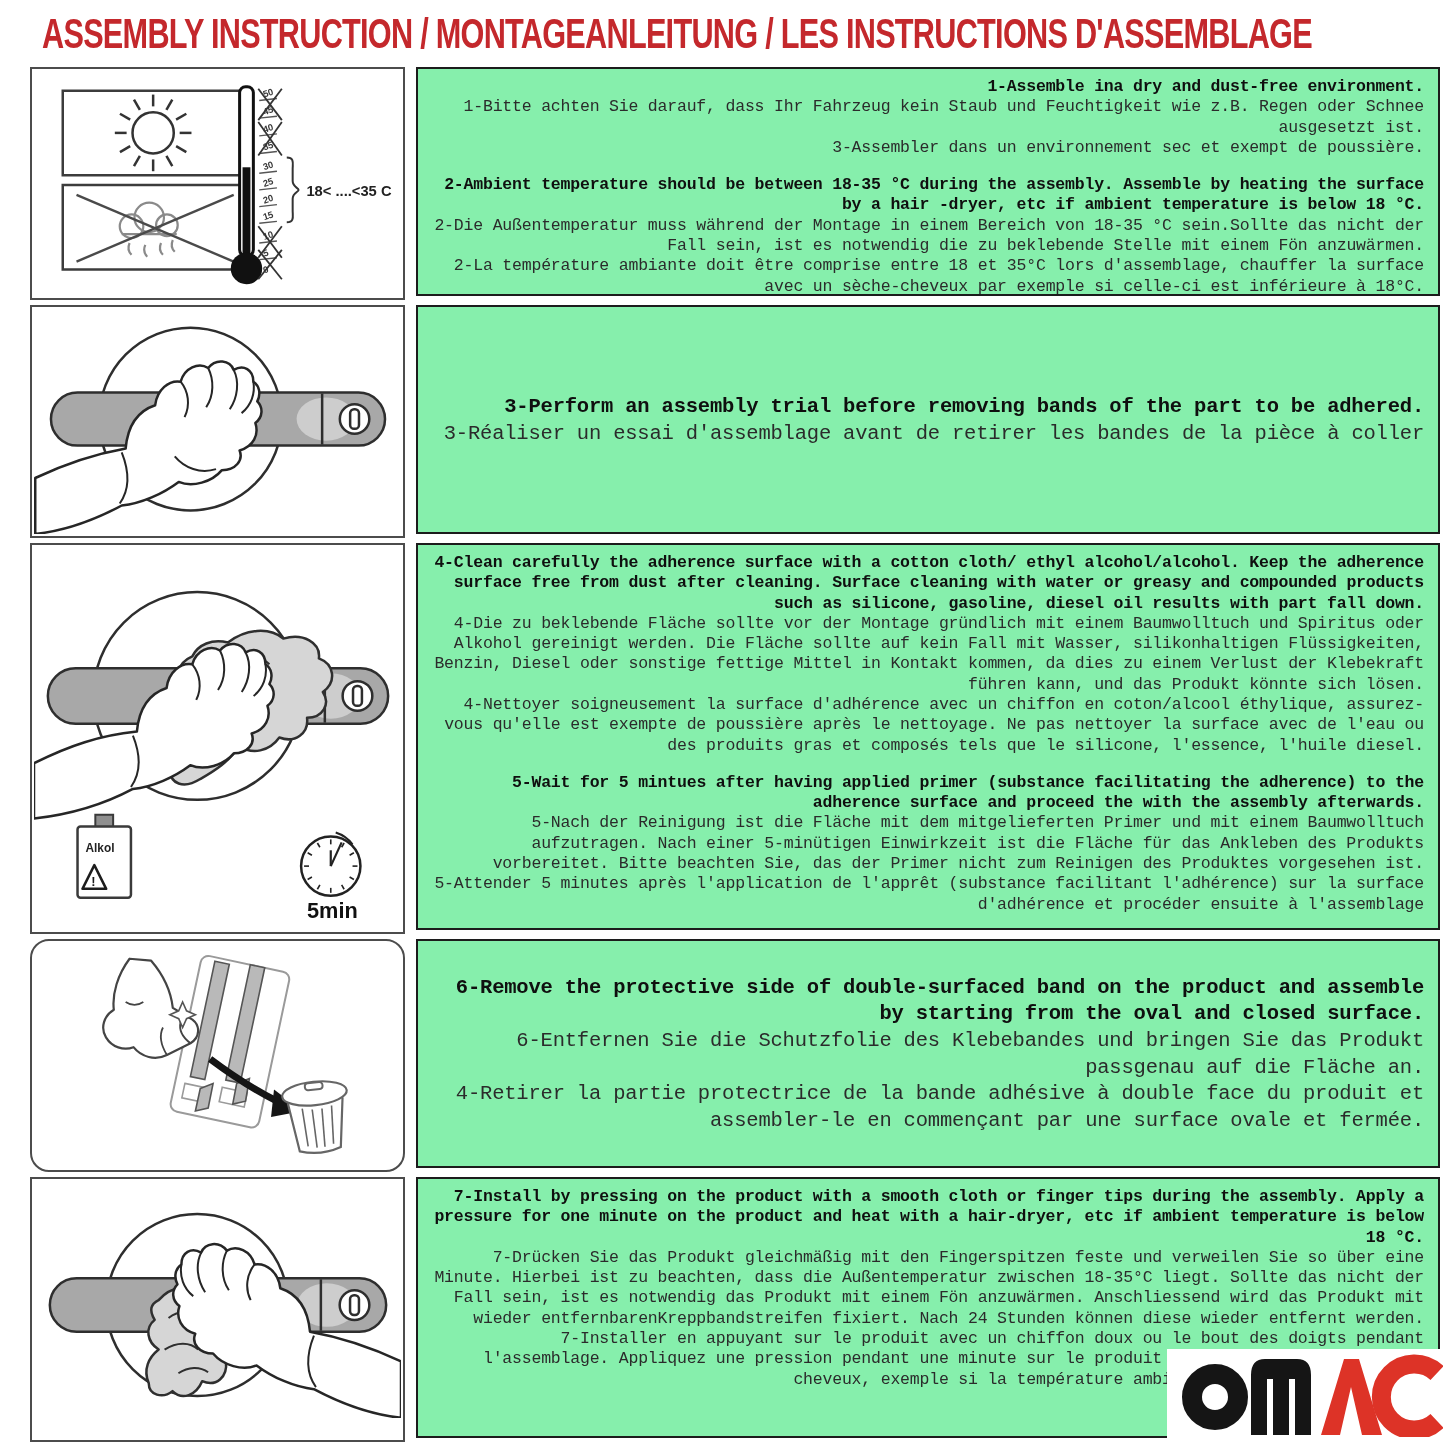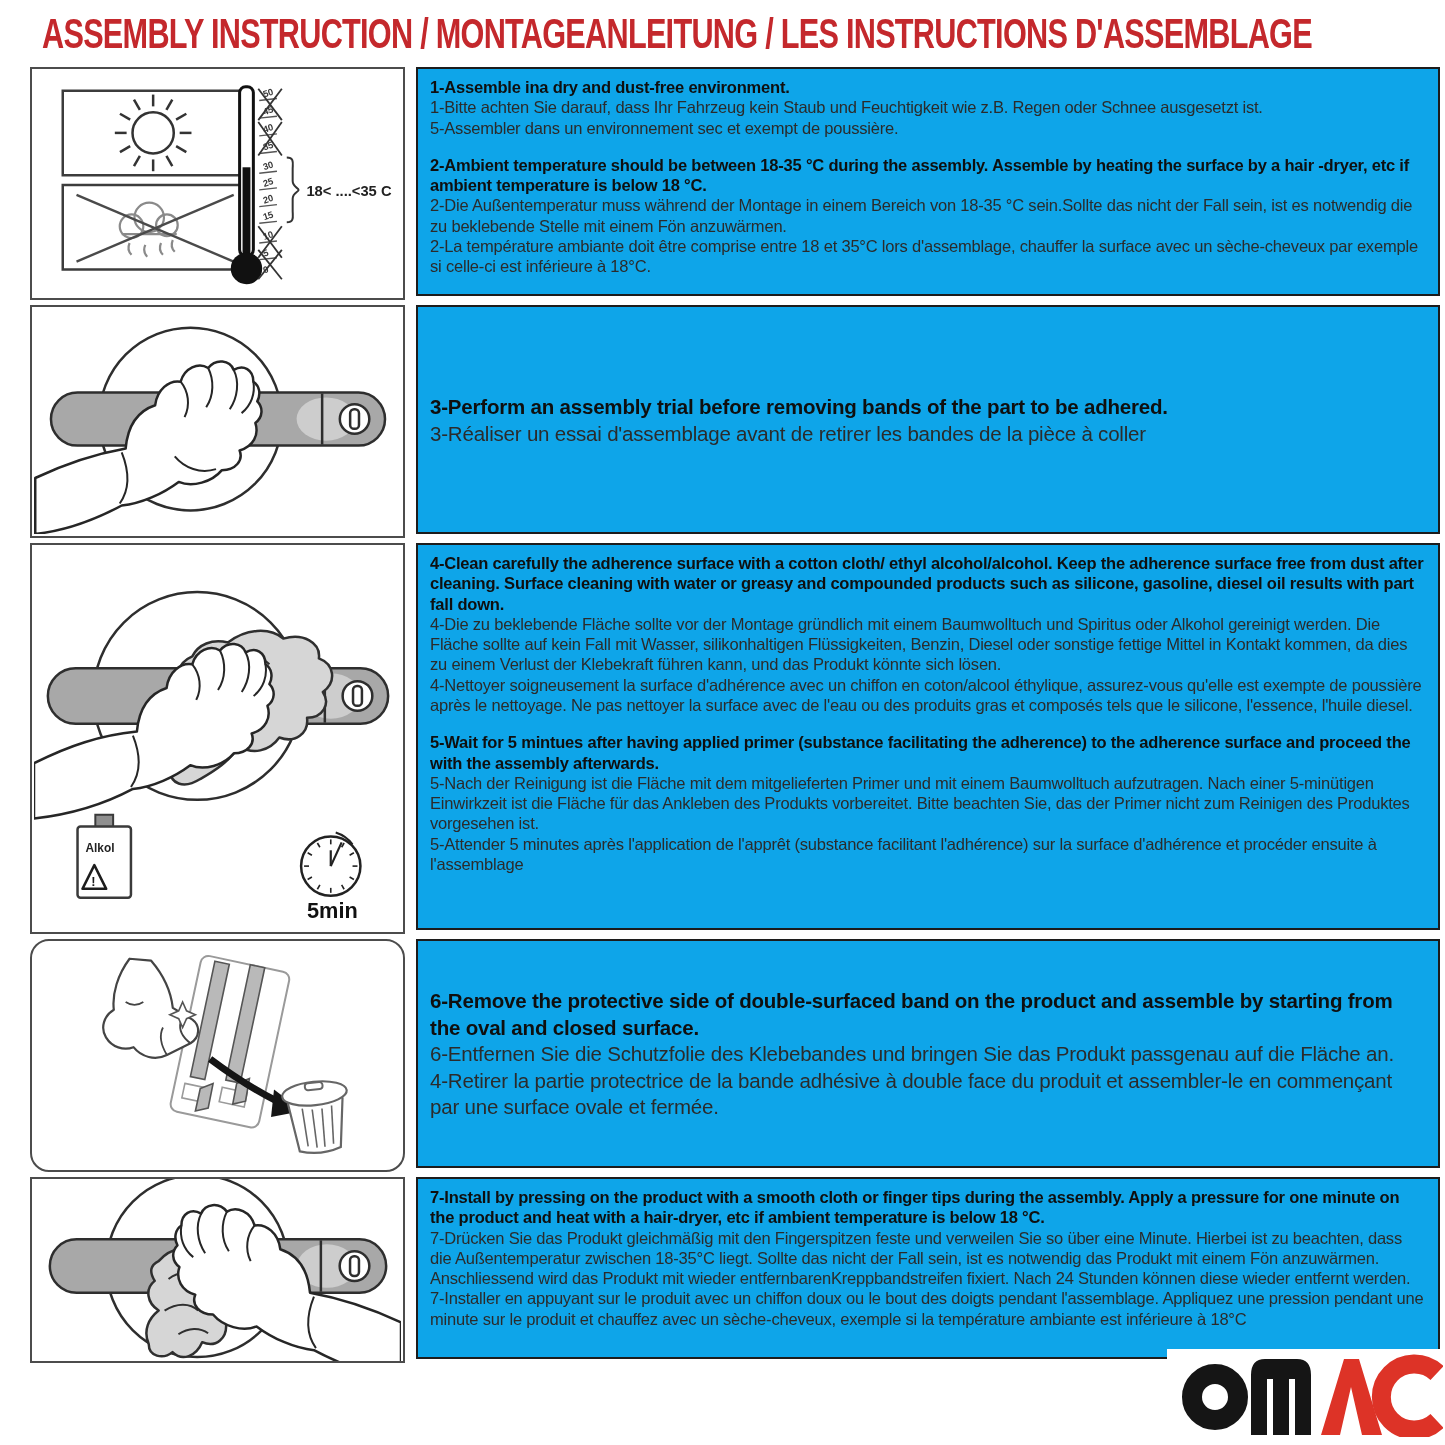--- a/index.html
+++ b/index.html
@@ -1,31 +1,31 @@
 <!DOCTYPE html>
 <html><head>
 <meta charset="utf-8">
 <style>
   html,body{margin:0;padding:0;background:#fff;}
   .page{position:relative;width:1445px;height:1445px;background:#fff;overflow:hidden;
-        font-family:"Liberation Sans","DejaVu Sans",sans-serif;}
+        font-family:"Liberation Sans","DejaVu Sans",sans-serif;text-align:right;}
   .title{position:absolute;left:42px;top:10px;color:#C4282C;font-weight:700;font-size:42px;
          letter-spacing:-1px;white-space:nowrap;transform:scaleX(0.73);transform-origin:left center;}
   .rows{position:absolute;left:30px;top:67px;width:1410px;display:flex;flex-direction:column;gap:9px;}
   .row{display:flex;gap:11px;}
   .art{width:371px;flex:none;border:2px solid #4c4c4c;background:#fff;
        display:flex;align-items:center;justify-content:center;overflow:hidden;}
   .art svg{display:block;}
-  .txt{flex:1;border:2px solid #1c1c1c;background:#0ea5e9;padding:8px 14px 6px 12px;box-sizing:border-box;}
+  .txt{flex:1;border:2px solid #1c1c1c;background:#86efac;padding:8px 14px 6px 12px;box-sizing:border-box;font-family:Liberation Mono, monospace;}
   .txt p{margin:0;font-size:16.5px;line-height:1.23;color:#2b2b2b;letter-spacing:-0.2px;}
   .txt p.b{font-weight:700;color:#0f0f0f;}
   .spacer{height:17px;}
   .center{display:flex;flex-direction:column;justify-content:center;}
   .big p{font-size:20.5px;line-height:1.3;}
-  .h1{height:229px;} .h2{height:229px;} .h3{height:387px;} .h4{height:229px;border-radius:19px;} .h5{height:182px;}
+  .h1{height:229px;} .h2{height:229px;} .h3{height:387px;} .h4{height:229px;border-radius:19px;} .h5{height:261px;}
   .logo{position:absolute;right:2px;bottom:4px;background:#fff;padding:2px 0 0 14px;}
   line,path,rect,circle,ellipse,polygon{vector-effect:non-scaling-stroke;}
   text{font-family:"Liberation Sans","DejaVu Sans",sans-serif;}
 </style>
 </head>
 <body>
 
 <div class="page">
 
   <div class="title">ASSEMBLY INSTRUCTION / MONTAGEANLEITUNG / LES INSTRUCTIONS D'ASSEMBLAGE</div>
@@ -113,21 +113,21 @@
                 <line x1="251" y1="182" x2="227" y2="212"></line>
             </g>
             <path d="M256,88 C264,88 262,94 262,100 L262,112 C262,118 268,119 268,121 C268,123 262,124 262,130 L262,142 C262,148 264,154 256,154" fill="none" stroke="#333" stroke-width="2"></path>
             <text x="276" y="127" font-size="15" font-weight="700" fill="#222">18&lt; ....&lt;35 C</text>
           </g>
         </svg>
       </div>
       <div class="txt">
         <p class="b">1-Assemble ina dry and dust-free environment.</p>
         <p>1-Bitte achten Sie darauf, dass Ihr Fahrzeug kein Staub und Feuchtigkeit wie z.B. Regen oder Schnee ausgesetzt ist.</p>
-        <p>5-Assembler dans un environnement sec et exempt de poussière.</p>
+        <p>3-Assembler dans un environnement sec et exempt de poussière.</p>
         <div class="spacer"></div>
         <p class="b">2-Ambient temperature should be between 18-35 °C  during the assembly. Assemble by heating the surface by a hair -dryer, etc if ambient temperature is below 18 °C.</p>
         <p>2-Die Außentemperatur muss während der Montage in einem Bereich von 18-35 °C  sein.Sollte das nicht der Fall sein, ist es notwendig die zu beklebende Stelle mit einem Fön anzuwärmen.</p>
         <p>2-La température ambiante doit être comprise entre 18 et 35°C lors d'assemblage, chauffer la surface avec un sèche-cheveux par exemple si celle-ci est inférieure à 18°C.</p>
       </div>
     </div>
 
     <div class="row h2">
       <div class="art h2">
         <svg width="367" height="225" viewBox="0 0 371 229">

